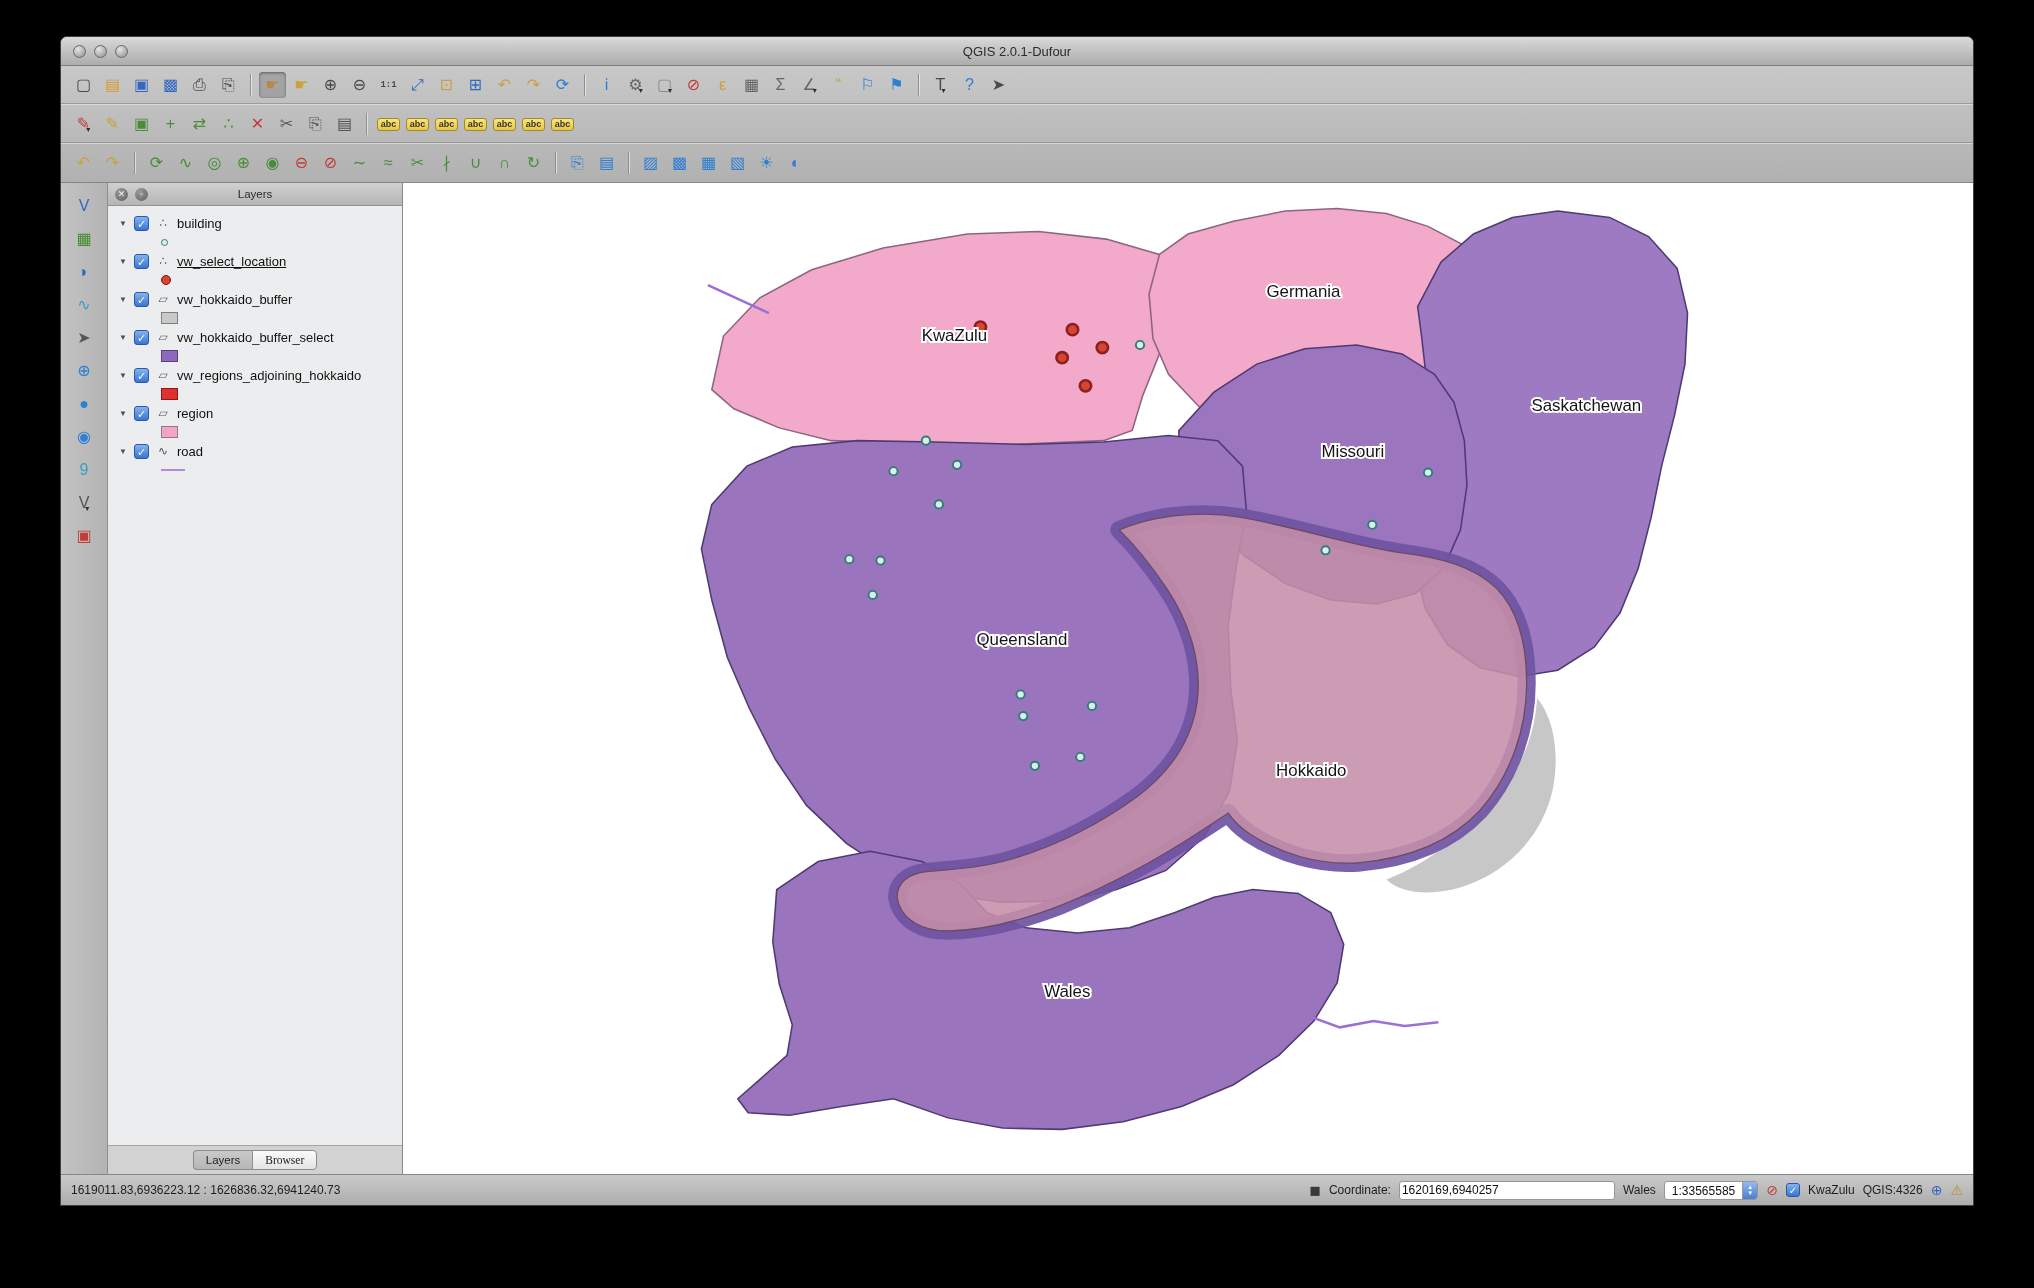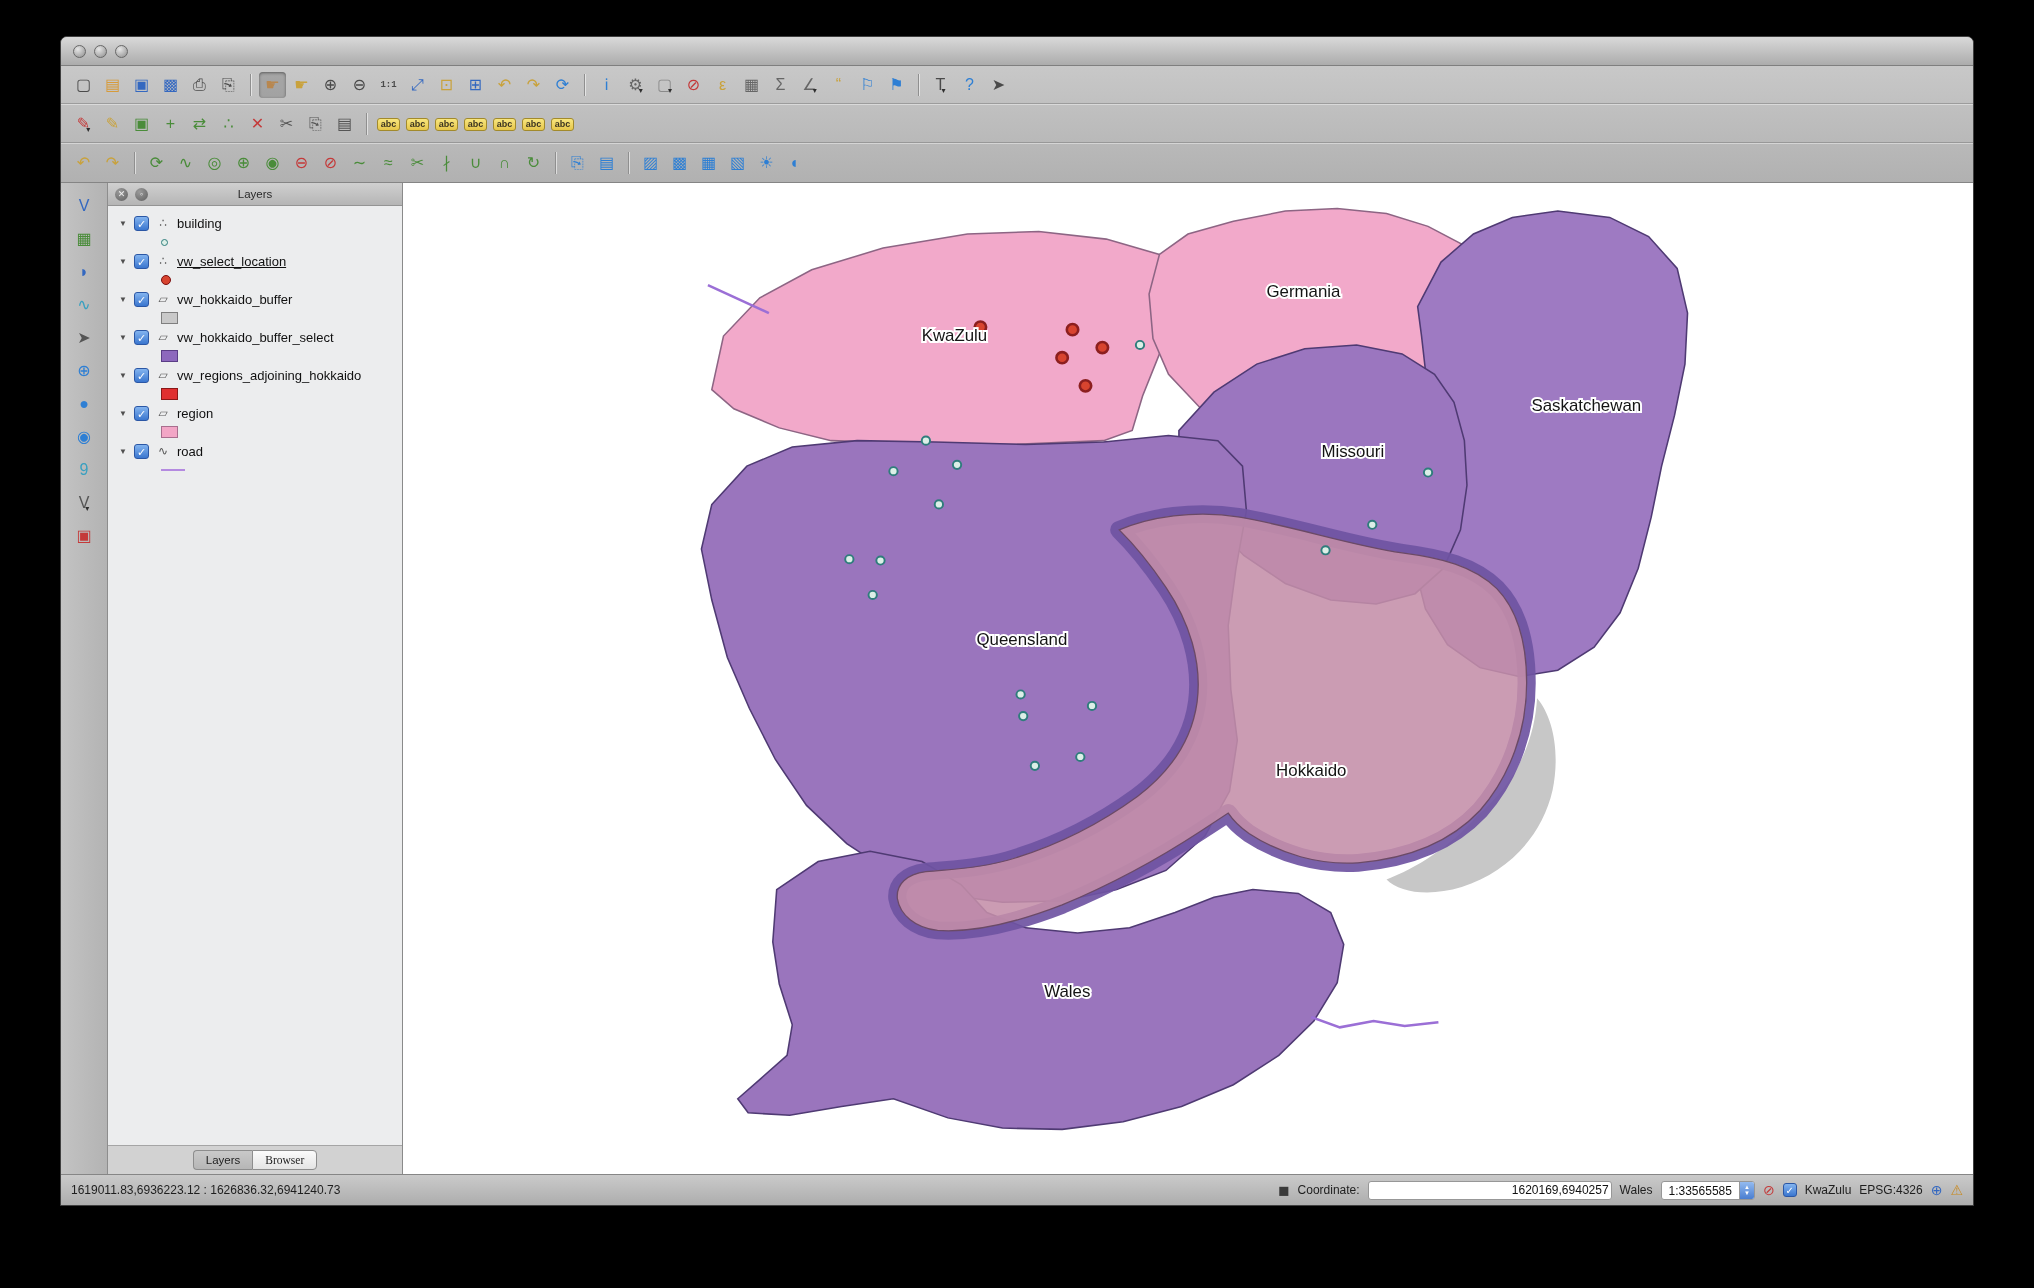--- a/index.html
+++ b/index.html
@@ -66,42 +66,43 @@
   .ptab:first-child{border-radius:4px 0 0 4px;border-right:none;}
   .ptab:last-child{border-radius:0 4px 4px 0;font-family:Liberation Serif, serif;}
   
   .map-canvas{flex:1;background:#fff;position:relative;min-width:0;}
   #map-svg{width:100%;height:100%;display:block;}
   
   .status-bar{height:30px;flex:0 0 30px;background:linear-gradient(#cacaca,#adadad);
     border-top:1px solid #868686;display:flex;align-items:center;padding:0 10px;
     font-size:12px;color:#1e1e1e;gap:8px;}
   .sb-right{margin-left:auto;display:flex;align-items:center;gap:8px;}
-  .sb-input{width:244px;height:19px;border:1px solid #979797;border-radius:3px;background:#fff;
-    text-align:right;font-size:12px;font-family:"Liberation Sans",sans-serif;color:#111;box-sizing:border-box;}
+  .sb-input{width:216px;height:19px;border:1px solid #979797;border-radius:3px;background:#fff;
+    text-align:left;font-size:12px;font-family:"Liberation Sans",sans-serif;color:#111;box-sizing:border-box;}
   .sb-combo{display:flex;align-items:stretch;border:1px solid #979797;border-radius:3px;background:#fff;height:19px;box-sizing:border-box;}
   .sb-combo .val{padding:2px 7px 0 7px;font-size:12px;color:#111;}
   .stepper{width:14px;background:linear-gradient(#93baf0,#4a7ed0);border-left:1px solid #979797;
     display:flex;flex-direction:column;align-items:center;justify-content:center;color:#fff;
     font-size:6px;line-height:6px;border-radius:0 2px 2px 0;}
   .sb-check{width:14px;height:14px;border-radius:3px;background:linear-gradient(#83b4ef,#3a76cf);
     border:1px solid #2b57a5;color:#fff;font-size:10px;line-height:13px;text-align:center;box-sizing:border-box;}
   .sb-icon{font-size:14px;line-height:1;}
 </style>
 </head>
 <body>
 
 <div class="window">
 
   <div class="titlebar">
     <div class="traffic">
       <span class="tl"></span>
       <span class="tl"></span>
       <span class="tl"></span>
     </div>
+    <div class="title">QGIS 2.0.1-Dufour</div>
   </div>
 
   <div class="toolbars">
     <div class="toolbar-row" id="toolbar-row1">
         <div class="tool">
           <span class="glyph" style="color: rgb(74, 74, 74);">▢</span>
         </div>
         <div class="tool">
           <span class="glyph" style="color: rgb(215, 155, 58);">▤</span>
         </div>
@@ -503,19 +504,19 @@
       <span>Coordinate:</span>
       <input class="sb-input" value="1620169,6940257" style="">
       <span>Wales</span>
       <div class="sb-combo">
         <span class="val">1:33565585</span>
         <span class="stepper">▲<br>▼</span>
       </div>
       <span class="sb-icon" style="color:#c43a3a;">⊘</span>
       <span class="sb-check">✓</span>
       <span>KwaZulu</span>
-      <span>EPSG:4326</span>
+      <span>QGIS:4326</span>
       <span class="sb-icon" style="color:#3468c0;">⊕</span>
       <span class="sb-icon" style="color:#c9891e;">⚠</span>
     </div>
   </div>
 
 </div>
 
 </body></html>

